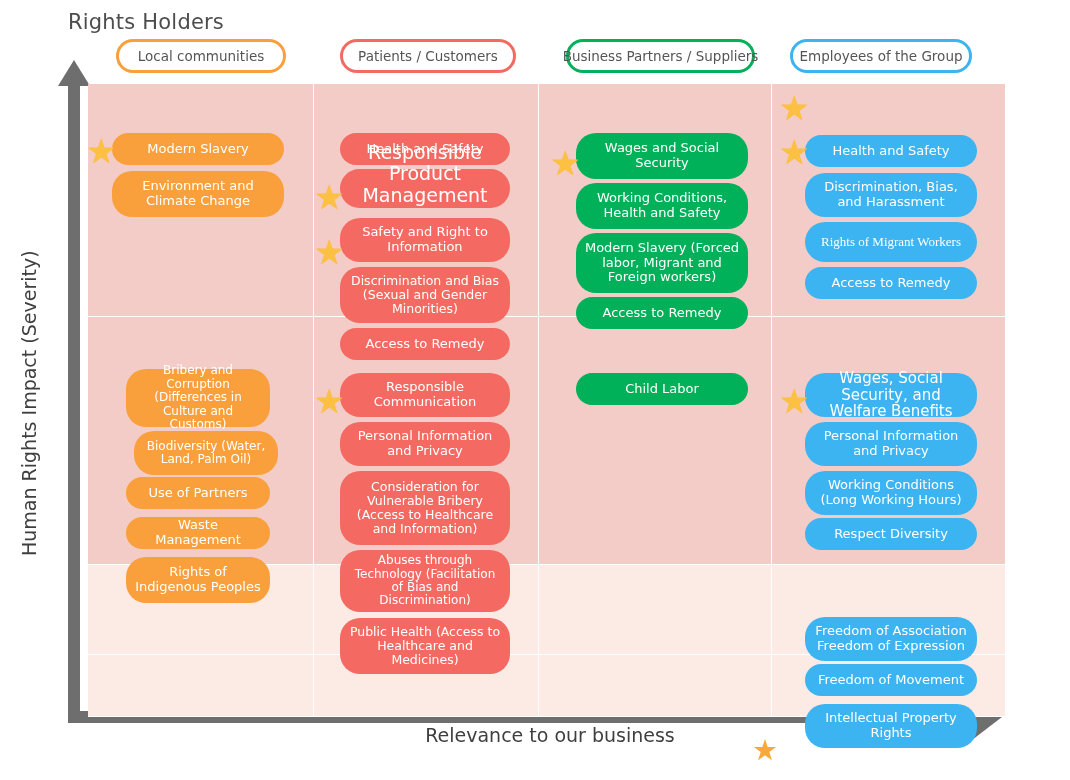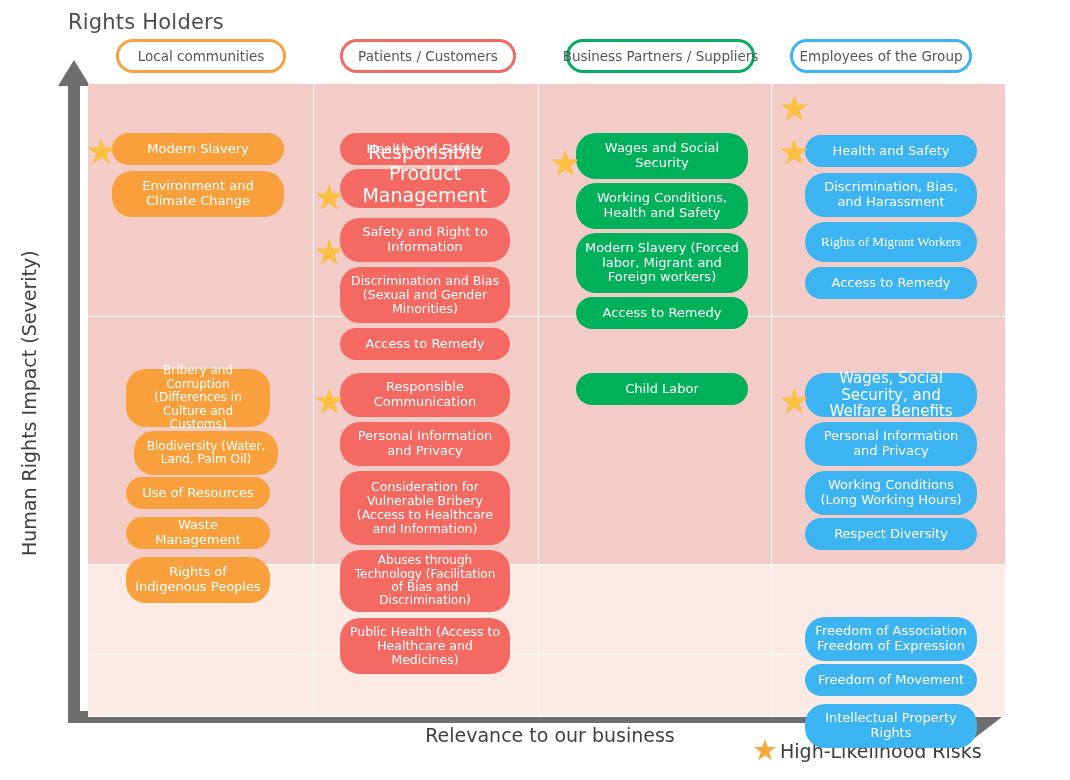--- a/index.html
+++ b/index.html
@@ -144,38 +144,37 @@
       <div class="cell" style="left: 451px; top: 481px; width: 233px; height: 90px; background: rgb(252, 234, 228);"></div>
       <div class="cell" style="left: 684px; top: 481px; width: 234px; height: 90px; background: rgb(252, 234, 228);"></div>
       <div class="cell" style="left: 0px; top: 571px; width: 226px; height: 62px; background: rgb(252, 234, 228);"></div>
       <div class="cell" style="left: 226px; top: 571px; width: 225px; height: 62px; background: rgb(252, 234, 228);"></div>
       <div class="cell" style="left: 451px; top: 571px; width: 233px; height: 62px; background: rgb(252, 234, 228);"></div>
       <div class="cell" style="left: 684px; top: 571px; width: 234px; height: 62px; background: rgb(252, 234, 228);"></div>
     </div>
 
   <div class="legend">
     <span class="star-glyph">★</span>
-    <span class="legend-text">High-Likelihood Risks</span>
   </div>
 
 <div class="pill" style="left: 112px; top: 92px; width: 172px; height: 32px; background: rgb(249, 160, 60); font-size: 13px;">
       <span class="pill-text">Modern Slavery</span>
     </div>
     <div class="pill" style="left: 112px; top: 130px; width: 172px; height: 46px; background: rgb(249, 160, 60); font-size: 13px;">
       <span class="pill-text">Environment and Climate Change</span>
     </div>
     <span class="star" style="left: 86px; top: 134px; color: rgb(252, 192, 67);">★</span>
     <div class="pill" style="left: 126px; top: 328px; width: 144px; height: 58px; background: rgb(249, 160, 60); font-size: 12px;">
       <span class="pill-text">Bribery and Corruption (Differences in Culture and Customs)</span>
     </div>
     <div class="pill" style="left: 134px; top: 390px; width: 144px; height: 44px; background: rgb(249, 160, 60); font-size: 12px;">
       <span class="pill-text">Biodiversity (Water, Land, Palm Oil)</span>
     </div>
     <div class="pill" style="left: 126px; top: 436px; width: 144px; height: 32px; background: rgb(249, 160, 60); font-size: 13px;">
-      <span class="pill-text">Use of Resources</span>
+      <span class="pill-text">Use of Partners</span>
     </div>
     <div class="pill" style="left: 126px; top: 476px; width: 144px; height: 32px; background: rgb(249, 160, 60); font-size: 13px;">
       <span class="pill-text">Waste Management</span>
     </div>
     <div class="pill" style="left: 126px; top: 516px; width: 144px; height: 46px; background: rgb(249, 160, 60); font-size: 13px;">
       <span class="pill-text">Rights of Indigenous Peoples</span>
     </div>
     <div class="pill" style="left: 340px; top: 92px; width: 170px; height: 32px; background: rgb(244, 106, 98); font-size: 13px;">
       <span class="pill-text">Health and Safety</span>
     </div>

